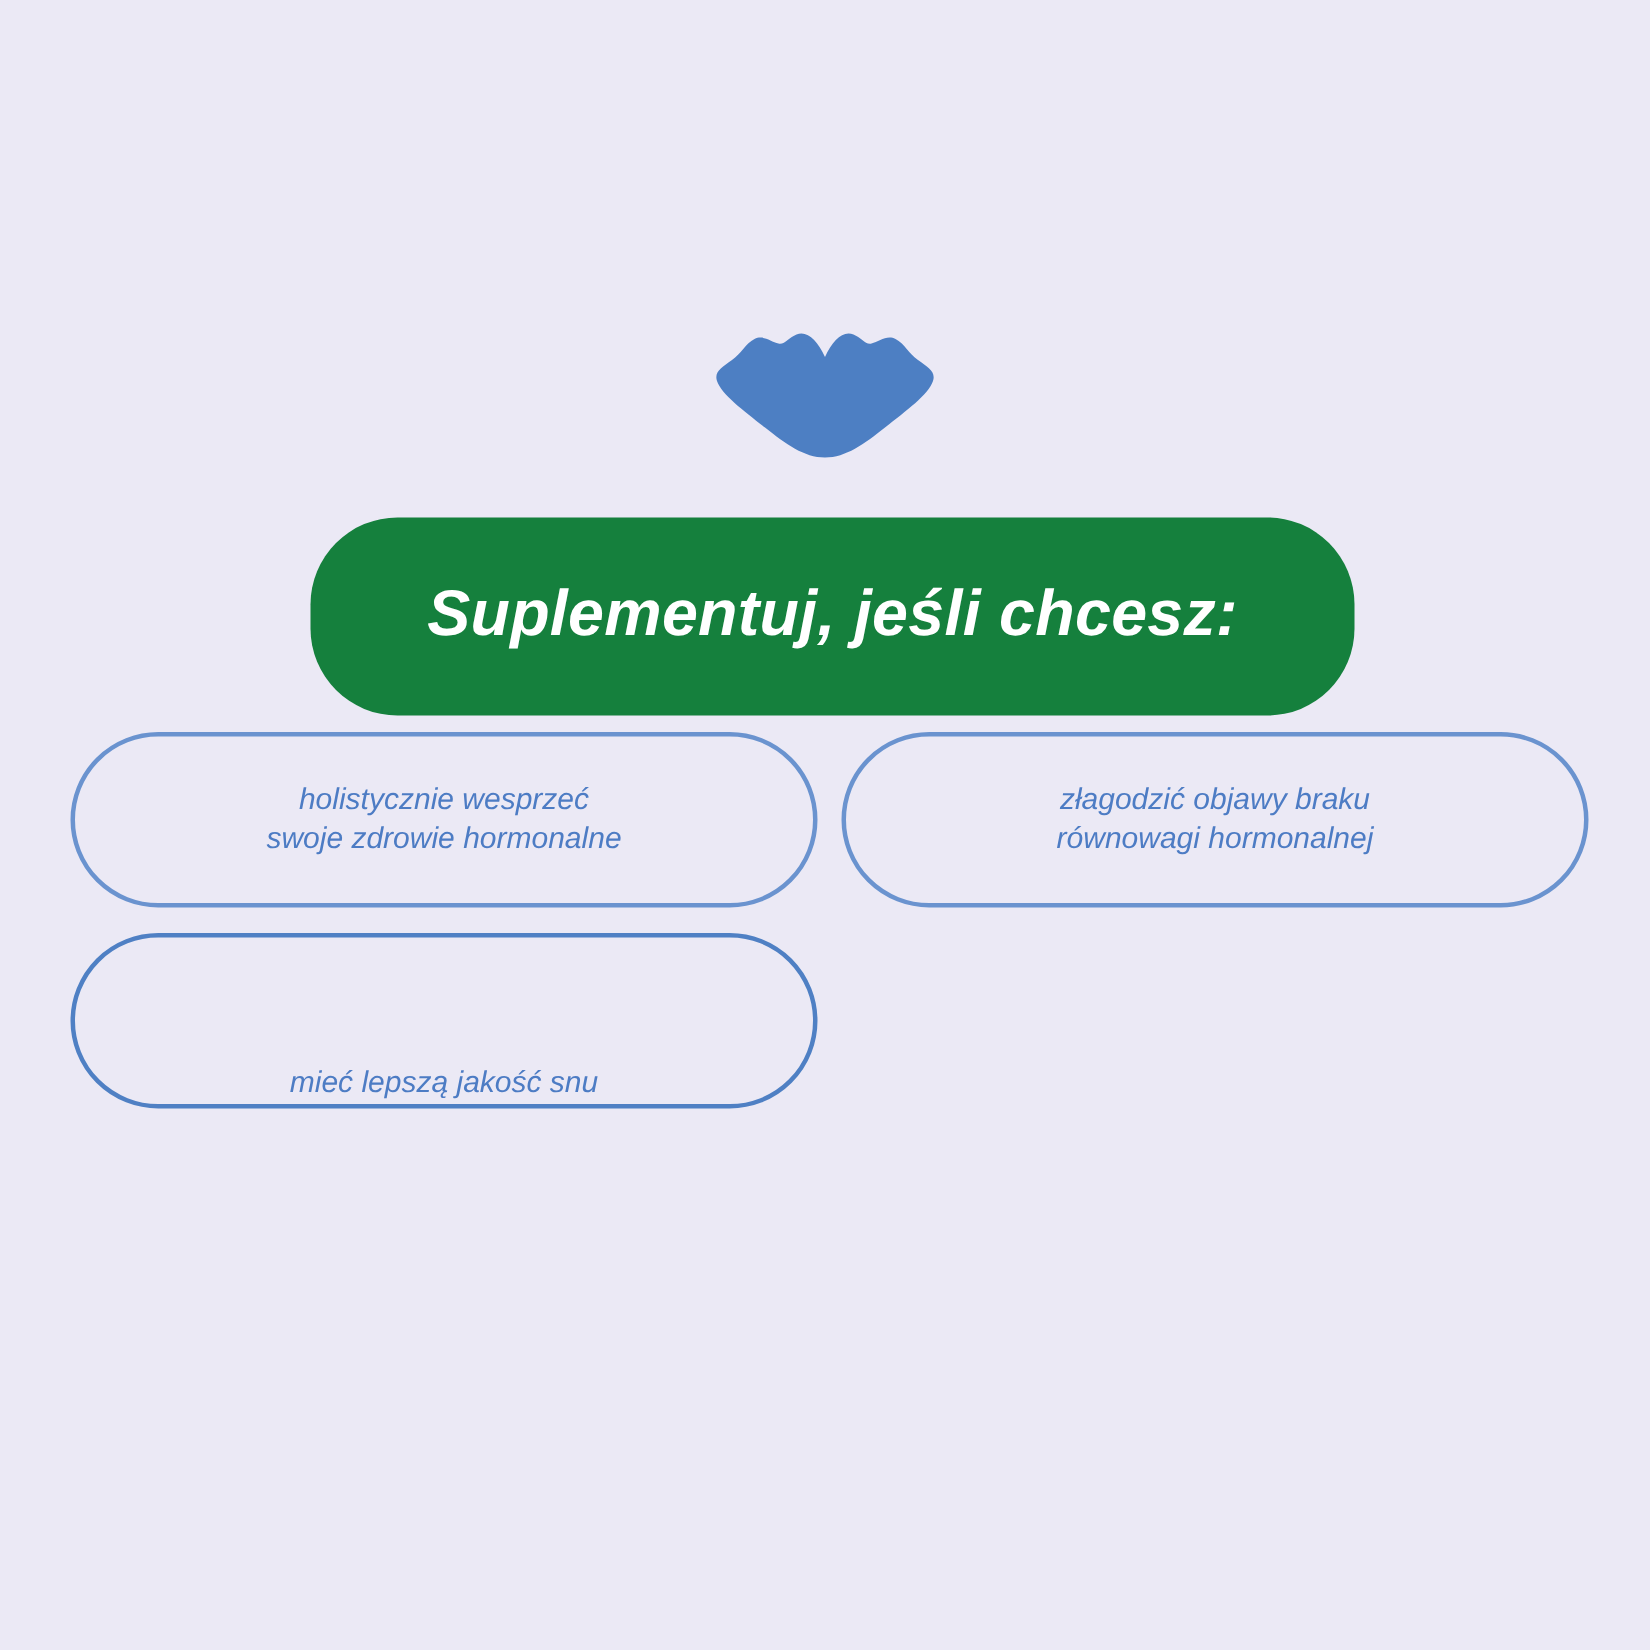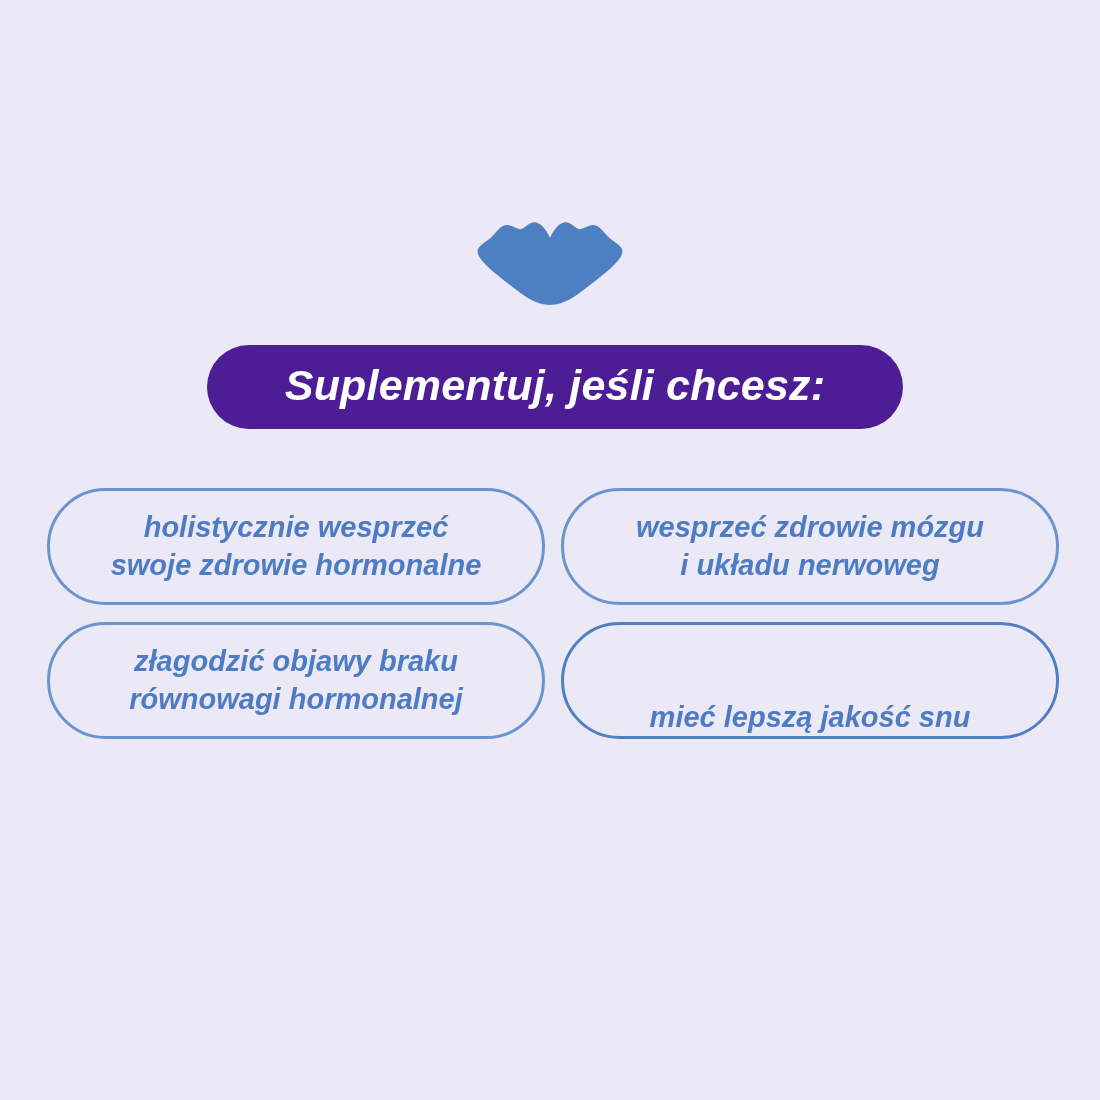--- a/index.html
+++ b/index.html
@@ -36,22 +36,22 @@
   .lips-wrap svg {
     display: block;
   }
 
   
   .title-banner {
     position: absolute;
     left: 207px;
     top: 345px;
     width: 696px;
-    height: 84px;
-    background: #4c1d95;
+    height: 132px;
+    background: #15803d;
     border-radius: 58px;
     display: flex;
     align-items: center;
     justify-content: center;
     box-sizing: border-box;
   }
   .title-banner .title-text {
     color: #ffffff;
     font-size: 43px;
     font-style: italic;
@@ -83,23 +83,23 @@
     align-items: center;
     justify-content: center;
     text-align: center;
   }
   .card.strong {
     border-color: #4f80c4;
     align-items: flex-end;
   }
   .card .card-text {
     color: #4d7cc4;
-    font-size: 29px;
+    font-size: 20px;
     font-style: italic;
-    font-weight: bold;
+    font-weight: normal;
     line-height: 1.28;
     padding: 0 26px;
     white-space: pre-line;
   }
 </style>
 </head>
 <body>
 
 <div class="poster">
 
@@ -127,24 +127,20 @@
     <span class="title-text">Suplementuj, jeśli chcesz:</span>
   </div>
 
   <div class="cards">
 
     <div class="card">
       <span class="card-text">holistycznie wesprzeć
 swoje zdrowie hormonalne</span>
     </div>
 
-    <div class="card">
-      <span class="card-text">wesprzeć zdrowie mózgu
-i układu nerwoweg</span>
-    </div>
 
 
 
     <div class="card">
       <span class="card-text">złagodzić objawy braku
 równowagi hormonalnej</span>
     </div>
 
     <div class="card strong">
       <span class="card-text">mieć lepszą jakość snu</span>

